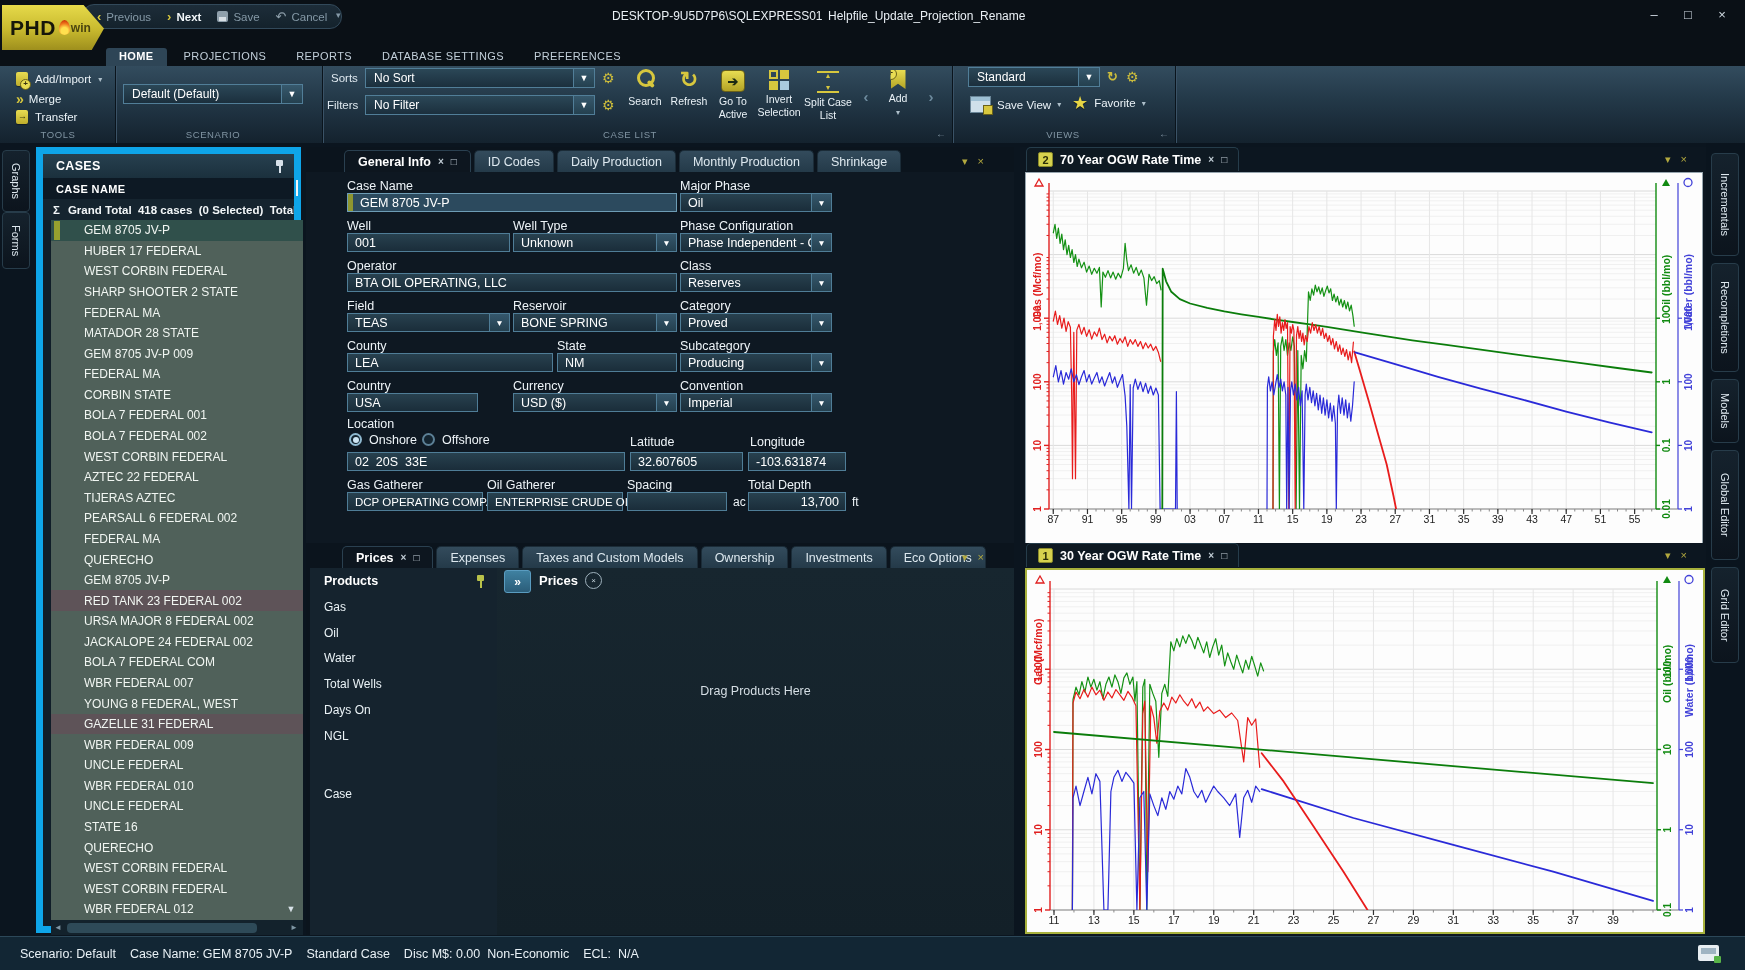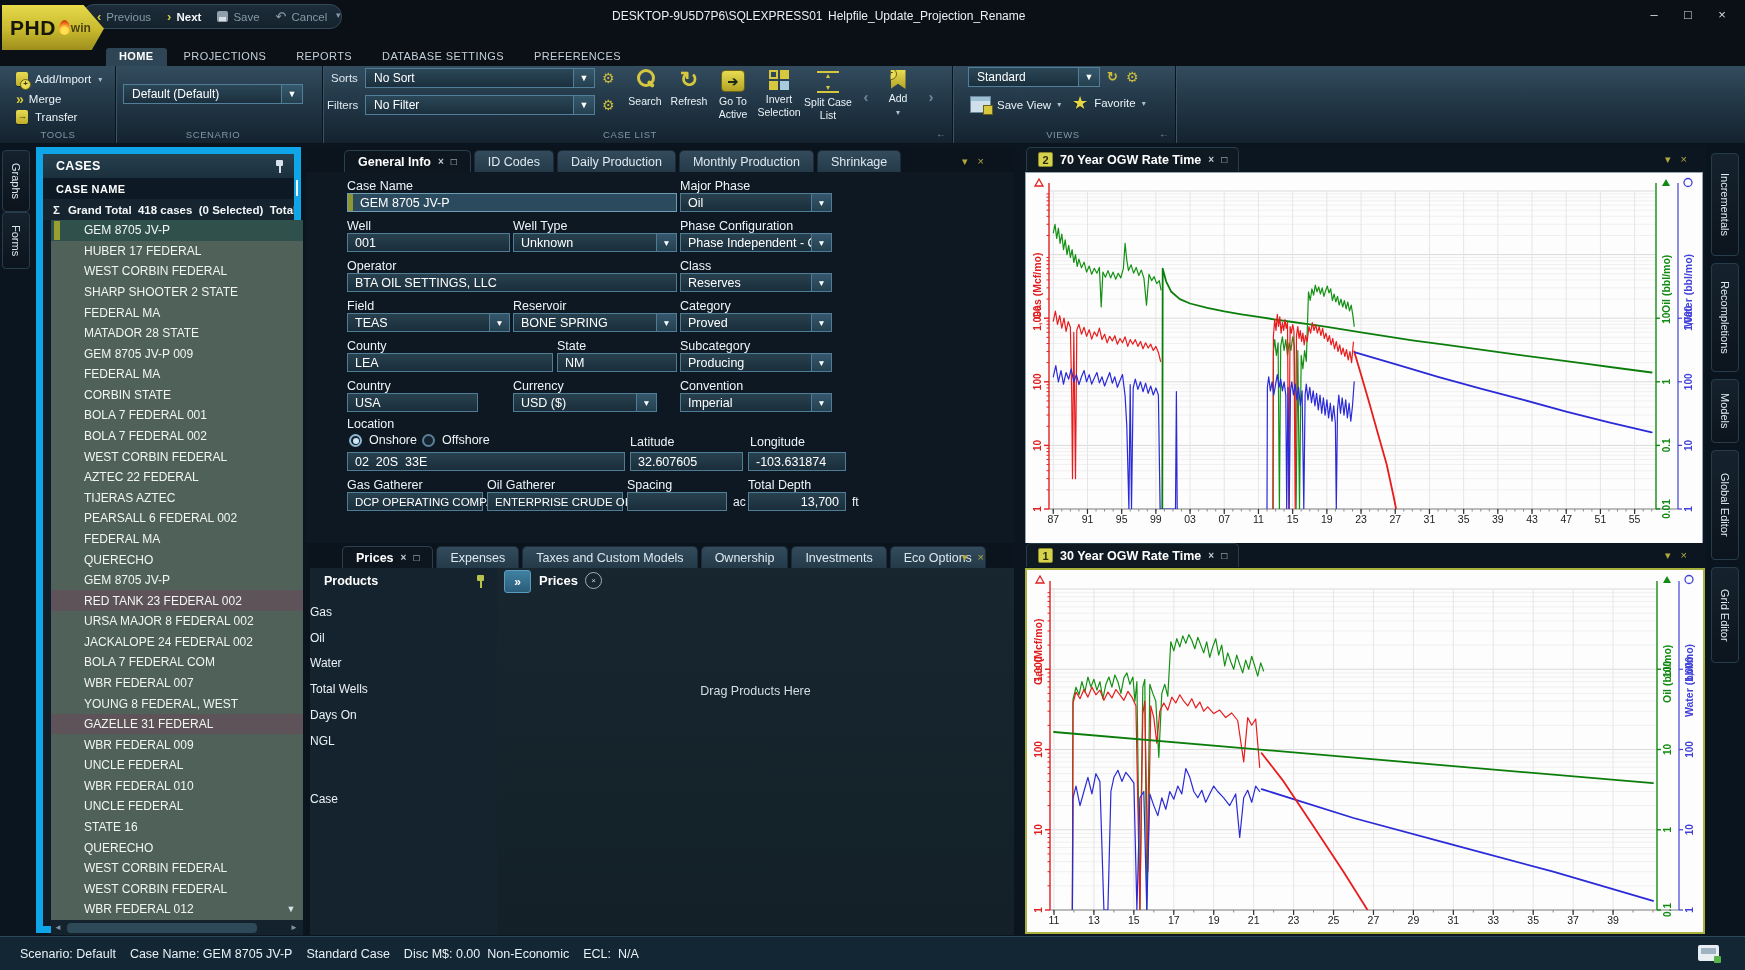--- a/index.html
+++ b/index.html
@@ -119,30 +119,30 @@
   .form-body{position:absolute;left:0;right:0;top:25px;bottom:0;background:#0e1822;}
   .flabel{position:absolute;color:#eef4f8;font-size:12.5px;white-space:nowrap;}
   .finput{position:absolute;height:19px;background:linear-gradient(180deg,#28414f,#1a2d3a);border:1px solid #4f7d97;color:#fff;
           font-size:12.5px;display:flex;align-items:center;padding-left:7px;box-sizing:border-box;white-space:pre;}
   .finput.hl{background:#2c4a5e;border-color:#6d9cb5;}
   .finput.hl::before{content:"";position:absolute;left:0;top:0;bottom:0;width:5px;background:#8d9630;}
   .finput.hl{padding-left:12px;}
   .fdd .caret{position:absolute;right:0;top:0;bottom:0;width:19px;background:linear-gradient(180deg,#35576c,#24404f);
       border-left:1px solid #4f7d97;display:flex;align-items:center;justify-content:center;color:#fff;font-size:8.5px;}
   .unit{position:absolute;color:#eef4f8;font-size:12px;}
-  .radio-row{position:absolute;display:flex;align-items:flex-end;gap:7px;color:#eef4f8;font-size:12.5px;}
+  .radio-row{position:absolute;display:flex;align-items:flex-start;gap:7px;color:#eef4f8;font-size:12.5px;}
   .radio{width:13px;height:13px;border-radius:50%;border:2px solid #5c8096;background:#132430;box-sizing:border-box;}
   .radio.on{border-color:#8fb9d0;position:relative;}
   .radio.on::after{content:"";position:absolute;inset:1.5px;border-radius:50%;background:#cfe6f4;}
   .right-align{justify-content:flex-end;padding-right:6px;}
 
   
   #products-pane{position:absolute;left:4px;top:25px;width:187px;bottom:0;background:#15232e;border-right:1px solid #091219;}
   #products-title{position:absolute;left:14px;top:6px;color:#fff;font-weight:bold;font-size:12.5px;}
-  .product-item{position:absolute;left:0;right:0;height:24px;display:flex;align-items:center;color:#eaf2f6;font-size:12px;}
+  .product-item{position:absolute;left:0;right:0;height:24px;display:flex;align-items:flex-start;padding-left:14px;color:#eaf2f6;font-size:12px;}
   #prices-right{position:absolute;left:191px;top:25px;right:0;bottom:0;background:linear-gradient(180deg,#17262f,#132028);}
   #btn-expand{position:absolute;left:7px;top:2px;width:25px;height:21px;background:linear-gradient(180deg,#3f81a1,#2b5d79);
               border:1px solid #5a9cc0;border-radius:3px;color:#fff;font-weight:bold;font-size:12px;display:flex;align-items:center;justify-content:center;}
   #prices-chip-label{position:absolute;left:42px;top:5px;color:#fff;font-weight:bold;font-size:13px;}
   #chip-close{position:absolute;left:88px;top:4px;width:15px;height:15px;border:1.5px solid #9fb2bd;border-radius:50%;
               color:#c6d3db;font-size:8px;display:flex;align-items:center;justify-content:center;}
   #drop-hint{position:absolute;left:0;right:0;top:116px;text-align:center;color:#d5dee4;font-size:12.5px;}
   .pin{width:9px;height:13px;position:relative;}
   .pin::before{content:"";position:absolute;left:1px;top:0;width:7px;height:6px;background:currentColor;border-radius:1px;}
   .pin::after{content:"";position:absolute;left:4px;top:6px;width:1.5px;height:7px;background:currentColor;}
@@ -476,42 +476,42 @@
       <div class="finput fdd" style="left:374px;top:21px;width:152px;"><span>Oil</span><span class="caret">▼</span></div>
 
       <span class="flabel" style="left:41px;top:47px;">Well</span>
       <div class="finput" style="left:41px;top:61px;width:163px;"><span>001</span></div>
       <span class="flabel" style="left:207px;top:47px;">Well Type</span>
       <div class="finput fdd" style="left:207px;top:61px;width:164px;"><span>Unknown</span><span class="caret">▼</span></div>
       <span class="flabel" style="left:374px;top:47px;">Phase Configuration</span>
       <div class="finput fdd" style="left:374px;top:61px;width:152px;"><span>Phase Independent - Oil</span><span class="caret">▼</span></div>
 
       <span class="flabel" style="left:41px;top:87px;">Operator</span>
-      <div class="finput" style="left:41px;top:101px;width:330px;"><span>BTA OIL SETTINGS, LLC</span></div>
+      <div class="finput" style="left:41px;top:101px;width:330px;"><span>BTA OIL OPERATING, LLC</span></div>
       <span class="flabel" style="left:374px;top:87px;">Class</span>
       <div class="finput fdd" style="left:374px;top:101px;width:152px;"><span>Reserves</span><span class="caret">▼</span></div>
 
       <span class="flabel" style="left:41px;top:127px;">Field</span>
       <div class="finput fdd" style="left:41px;top:141px;width:163px;"><span>TEAS</span><span class="caret">▼</span></div>
       <span class="flabel" style="left:207px;top:127px;">Reservoir</span>
       <div class="finput fdd" style="left:207px;top:141px;width:164px;"><span>BONE SPRING</span><span class="caret">▼</span></div>
       <span class="flabel" style="left:374px;top:127px;">Category</span>
       <div class="finput fdd" style="left:374px;top:141px;width:152px;"><span>Proved</span><span class="caret">▼</span></div>
 
       <span class="flabel" style="left:41px;top:167px;">County</span>
       <div class="finput" style="left:41px;top:181px;width:206px;"><span>LEA</span></div>
       <span class="flabel" style="left:251px;top:167px;">State</span>
       <div class="finput" style="left:251px;top:181px;width:120px;"><span>NM</span></div>
       <span class="flabel" style="left:374px;top:167px;">Subcategory</span>
       <div class="finput fdd" style="left:374px;top:181px;width:152px;"><span>Producing</span><span class="caret">▼</span></div>
 
       <span class="flabel" style="left:41px;top:207px;">Country</span>
       <div class="finput" style="left:41px;top:221px;width:131px;"><span>USA</span></div>
       <span class="flabel" style="left:207px;top:207px;">Currency</span>
-      <div class="finput fdd" style="left:207px;top:221px;width:144px;"><span>USD ($)</span><span class="caret">▼</span></div>
+      <div class="finput fdd" style="left:207px;top:221px;width:164px;"><span>USD ($)</span><span class="caret">▼</span></div>
       <span class="flabel" style="left:374px;top:207px;">Convention</span>
       <div class="finput fdd" style="left:374px;top:221px;width:152px;"><span>Imperial</span><span class="caret">▼</span></div>
 
       <span class="flabel" style="left:41px;top:245px;">Location</span>
       <div class="radio-row" style="left:43px;top:261px;">
         <span class="radio on"></span>
         <span>Onshore</span>
       </div>
       <div class="radio-row" style="left:116px;top:261px;">
         <span class="radio"></span>

